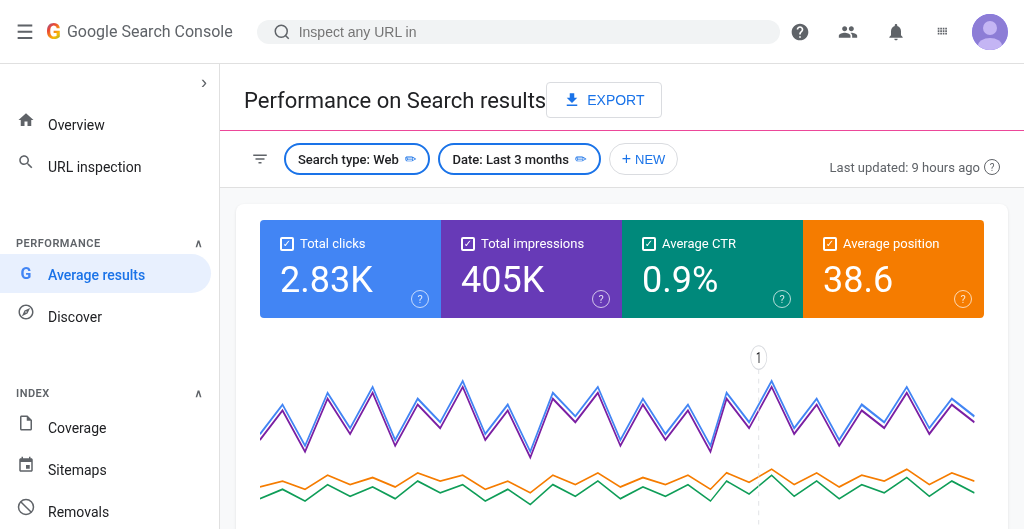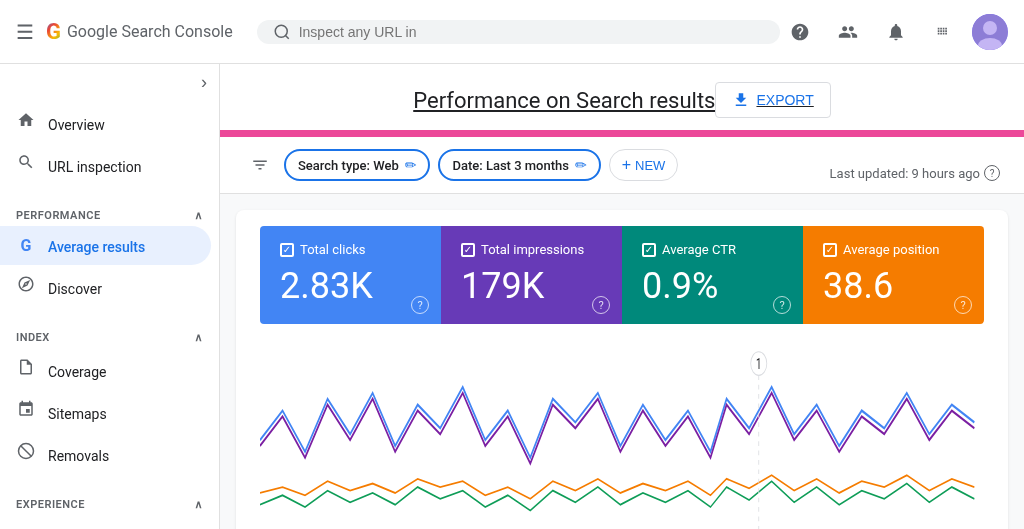--- a/index.html
+++ b/index.html
@@ -17,29 +17,29 @@
     .topbar-icon-btn { width: 40px; height: 40px; border-radius: 50%; display: flex; align-items: center; justify-content: center; cursor: pointer; color: #5f6368; font-size: 18px; border: none; background: transparent; }
     .avatar { width: 36px; height: 36px; border-radius: 50%; background: #6c5ce7; display: flex; align-items: center; justify-content: center; color: white; font-size: 14px; font-weight: 500; overflow: hidden; cursor: pointer; }
 
     
     .main-layout { display: flex; flex: 1; overflow: hidden; }
 
     
     .sidebar { width: 220px; background: #fff; border-right: 1px solid #e0e0e0; display: flex; flex-direction: column; overflow-y: auto; flex-shrink: 0; }
     .sidebar-collapse-btn { display: flex; justify-content: flex-end; padding: 8px 12px; }
     .sidebar-collapse-btn button { background: none; border: none; cursor: pointer; color: #5f6368; font-size: 18px; }
-    .sidebar-section-label { font-size: 11px; font-weight: 600; color: #5f6368; padding: 8px 16px 4px; letter-spacing: 0.5px; text-transform: uppercase; display: flex; align-items: center; justify-content: space-between; }
+    .sidebar-section-label { font-size: 11px; font-weight: 600; color: #5f6368; padding: 8px 16px 4px; letter-spacing: 0.5px; text-transform: uppercase; display: flex; align-items: center; justify-content: space-between; margin-top: 28px; }
     .sidebar-item { display: flex; align-items: flex-end; padding: 10px 16px; cursor: pointer; border-radius: 0 24px 24px 0; margin-right: 8px; gap: 12px; font-size: 14px; color: #202124; }
     .sidebar-item.active { background: #e8f0fe; color: #1a73e8; font-weight: 500; }
     .sidebar-item .item-icon { font-size: 18px; width: 20px; text-align: center; flex-shrink: 0; }
     .sidebar-divider { height: 1px; background: #e0e0e0; margin: 8px 0; }
 
     
     .content { flex: 1; overflow-y: auto; background: #f8f9fa; }
-    .content-header { display: flex; align-items: center; justify-content: center; padding: 18px 24px 12px; background: #fff; border-bottom: 7px solid #ec4899; text-decoration: underline; }
+    .content-header { display: flex; align-items: center; justify-content: flex-start; padding: 18px 24px 12px; background: #fff; border-bottom: 1px solid #ec4899; }
     .content-title { font-size: 22px; font-weight: 400; color: #202124; }
     .export-btn { display: flex; align-items: center; gap: 6px; padding: 8px 16px; border: 1px solid #dadce0; border-radius: 4px; cursor: pointer; font-size: 14px; color: #1a73e8; background: #fff; font-weight: 500; }
 
     
     .filter-bar { display: flex; align-items: flex-end; gap: 8px; padding: 12px 24px; background: #fff; border-bottom: 1px solid #e0e0e0; }
     .filter-chip { display: flex; align-items: center; gap: 6px; padding: 6px 12px; border: 2px solid #1a73e8; border-radius: 24px; font-size: 13px; font-weight: 500; color: #202124; background: #fff; cursor: pointer; }
     .filter-chip .edit-icon { color: #1a73e8; font-size: 14px; }
     .new-btn { display: flex; align-items: center; gap: 4px; padding: 6px 12px; border: 1px solid #dadce0; border-radius: 24px; font-size: 13px; color: #1a73e8; background: #fff; cursor: pointer; font-weight: 500; }
     .last-updated { margin-left: auto; font-size: 13px; color: #5f6368; display: flex; align-items: center; gap: 4px; }
 
@@ -246,21 +246,21 @@
             <span>Total clicks</span>
           </div>
           <div class="metric-value">2.83K</div>
           <div class="metric-help">?</div>
         </div>
         <div class="metric-card metric-card-purple">
           <div class="metric-label">
             <div class="metric-checkbox">✓</div>
             <span>Total impressions</span>
           </div>
-          <div class="metric-value">179K</div>
+          <div class="metric-value">405K</div>
           <div class="metric-help">?</div>
         </div>
         <div class="metric-card metric-card-teal">
           <div class="metric-label">
             <div class="metric-checkbox">✓</div>
             <span>Average CTR</span>
           </div>
           <div class="metric-value">0.9%</div>
           <div class="metric-help">?</div>
         </div>

